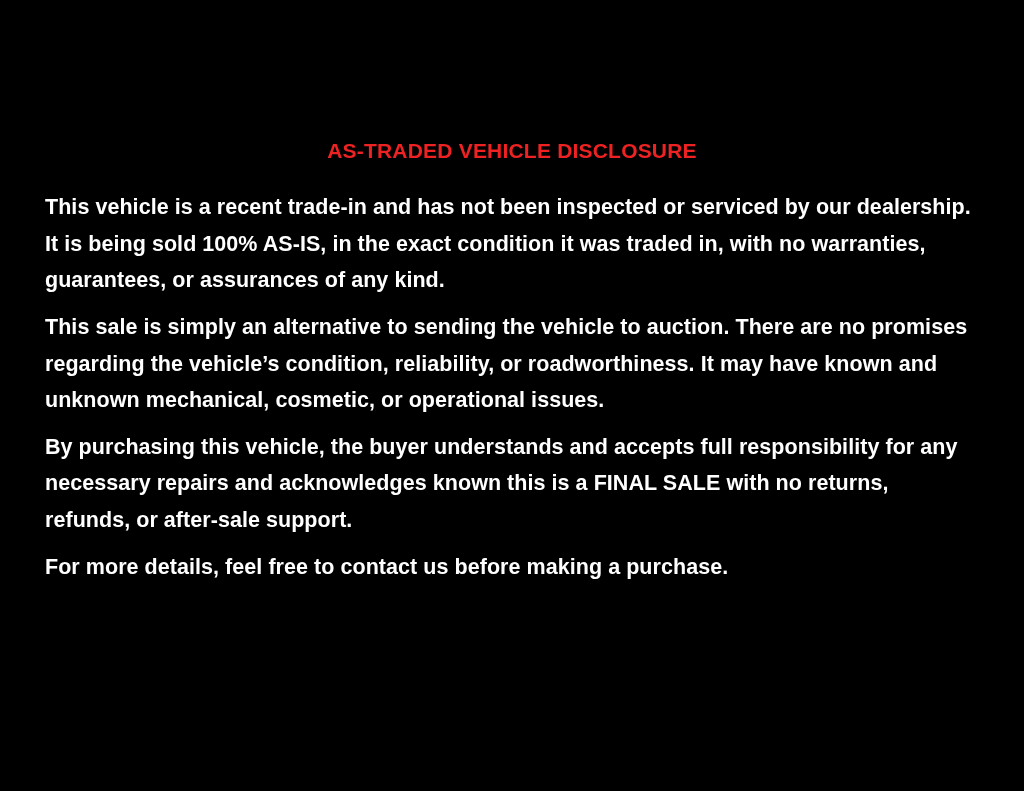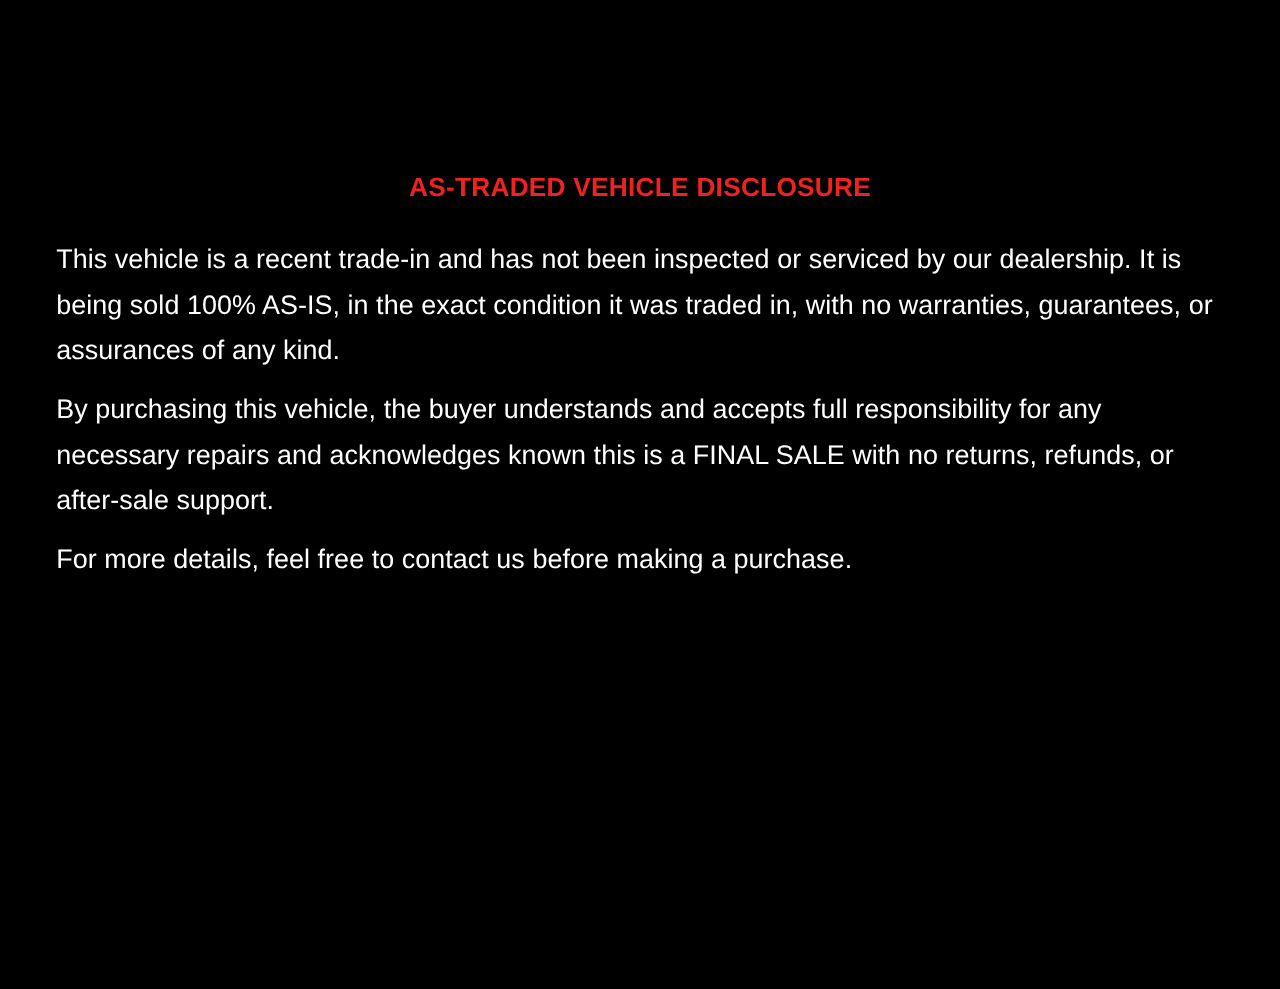--- a/index.html
+++ b/index.html
@@ -33,30 +33,31 @@
     font-weight: bold;
     letter-spacing: 0.2px;
     margin: 0 0 26px 0;
     line-height: 1.2;
   }
   .para {
     color: #ffffff;
     font-size: 21.5px;
     line-height: 36.6px;
     margin: 0 0 10px 0;
-    font-weight: 400;
+    font-weight: 700;
     letter-spacing: 0.05px;
   }
   .para:last-child {
     margin-bottom: 0;
   }
 </style>
 </head>
 <body>
 
 <div class="page">
   <div class="content">
     <h1 class="doc-title">AS-TRADED VEHICLE DISCLOSURE</h1>
     <p class="para">This vehicle is a recent trade-in and has not been inspected or serviced by our dealership. It is being sold 100% AS-IS, in the exact condition it was traded in, with no warranties, guarantees, or assurances of any kind.</p>
+    <p class="para">This sale is simply an alternative to sending the vehicle to auction. There are no promises regarding the vehicle’s condition, reliability, or roadworthiness. It may have known and unknown mechanical, cosmetic, or operational issues.</p>
     <p class="para">By purchasing this vehicle, the buyer understands and accepts full responsibility for any necessary repairs and acknowledges known this is a FINAL SALE with no returns, refunds, or after-sale support.</p>
     <p class="para">For more details, feel free to contact us before making a purchase.</p>
   </div>
 </div>
 
 </body></html>

